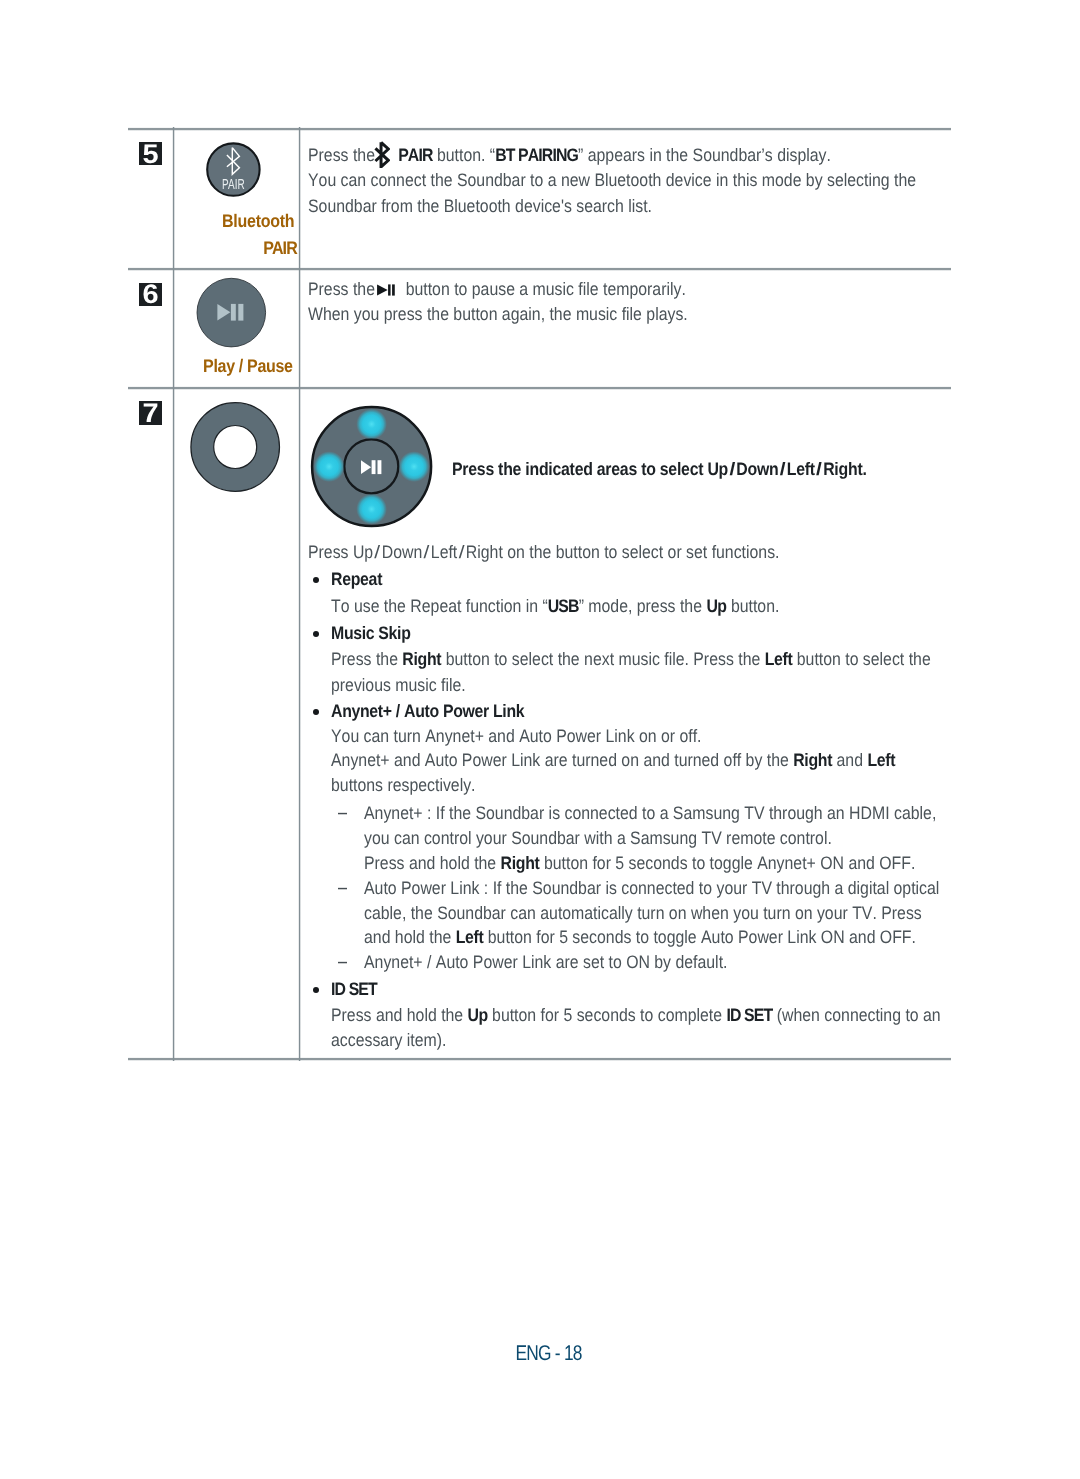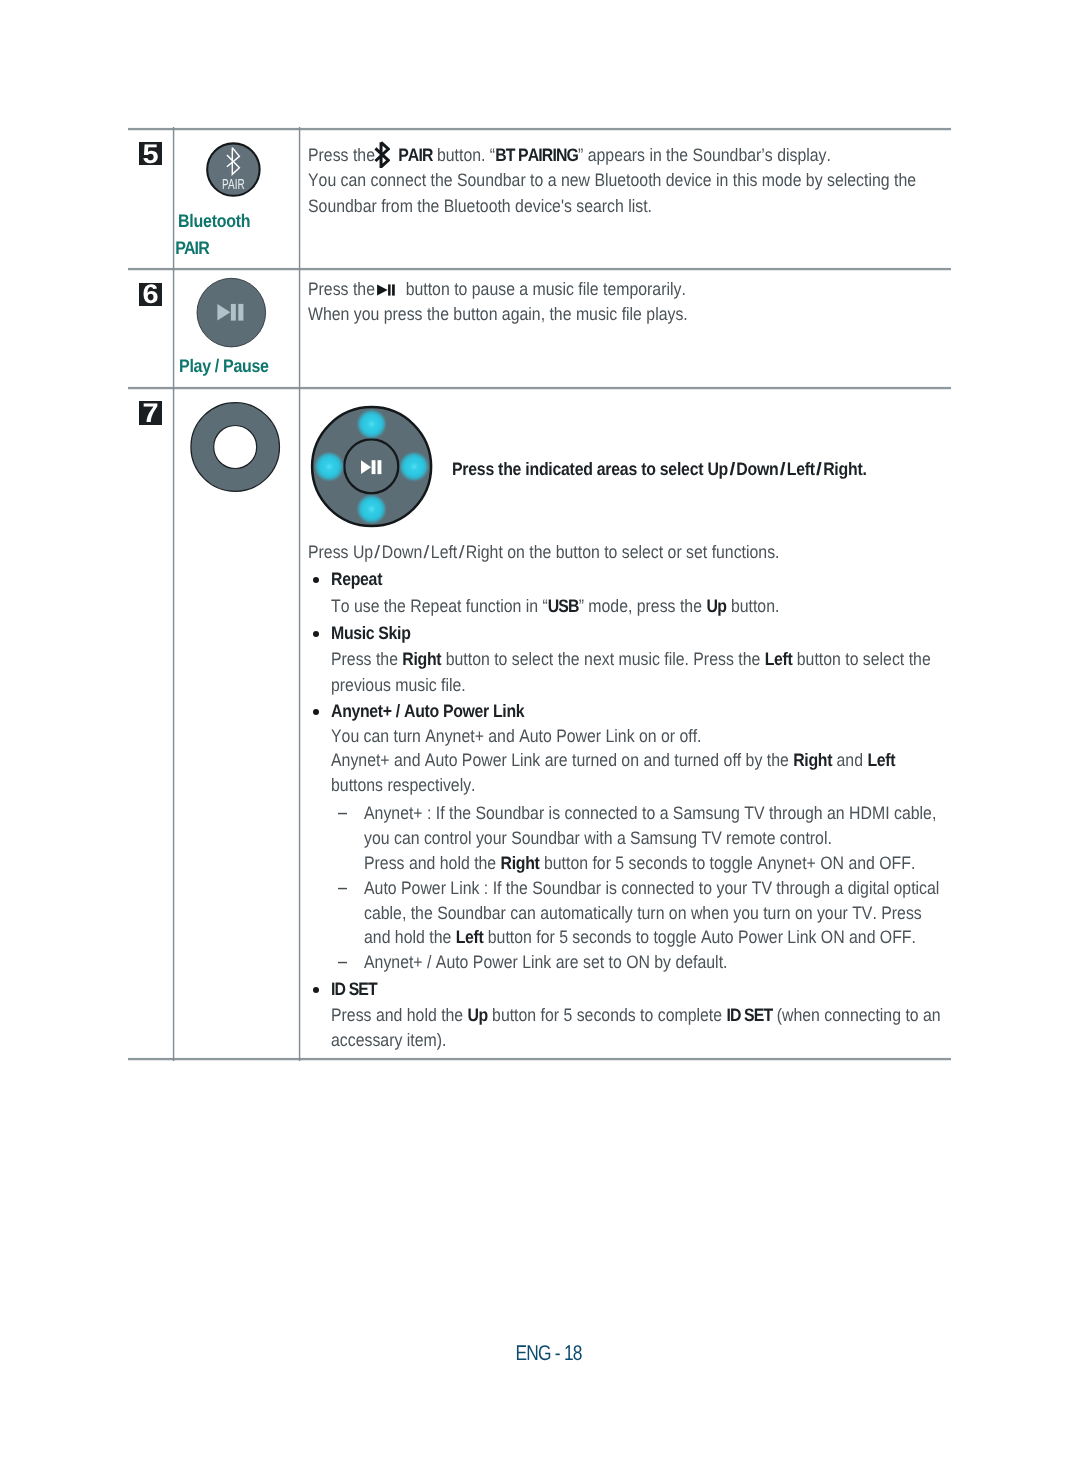--- a/index.html
+++ b/index.html
@@ -25,22 +25,22 @@
 
   
   .badge{position:absolute;width:23.3px;height:23.4px;background:#1b1f22;}
   .badge i{position:absolute;left:0;top:0.5px;width:23.3px;height:23.4px;
            color:#ffffff;font-size:27px;font-weight:bold;line-height:23.4px;
            text-align:center;font-style:normal;
            transform:scaleX(1.07);transform-origin:50% 50%;
            font-family:"Liberation Sans",sans-serif;}
 
   
-  .iconlabel{position:absolute;text-align:left;font-size:18.2px;font-weight:bold;
-             color:#0f766e;white-space:nowrap;line-height:27.1px;}
+  .iconlabel{position:absolute;text-align:right;font-size:18.2px;font-weight:bold;
+             color:#a16207;white-space:nowrap;line-height:27.1px;}
   .iconlabel span{display:inline-block;transform:scaleX(0.88);transform-origin:50% 50%;}
 
   
   .tx{position:absolute;font-size:18px;color:#4b5358;white-space:nowrap;
       transform:scaleX(0.8806);transform-origin:0 0;line-height:25.6px;
       font-kerning:none;}
   .tx b{font-weight:bold;color:#1c2125;}
   
   .sl{display:inline-block;transform:scaleX(1.32);transform-origin:50% 50%;
       margin:0 2.35px;}

